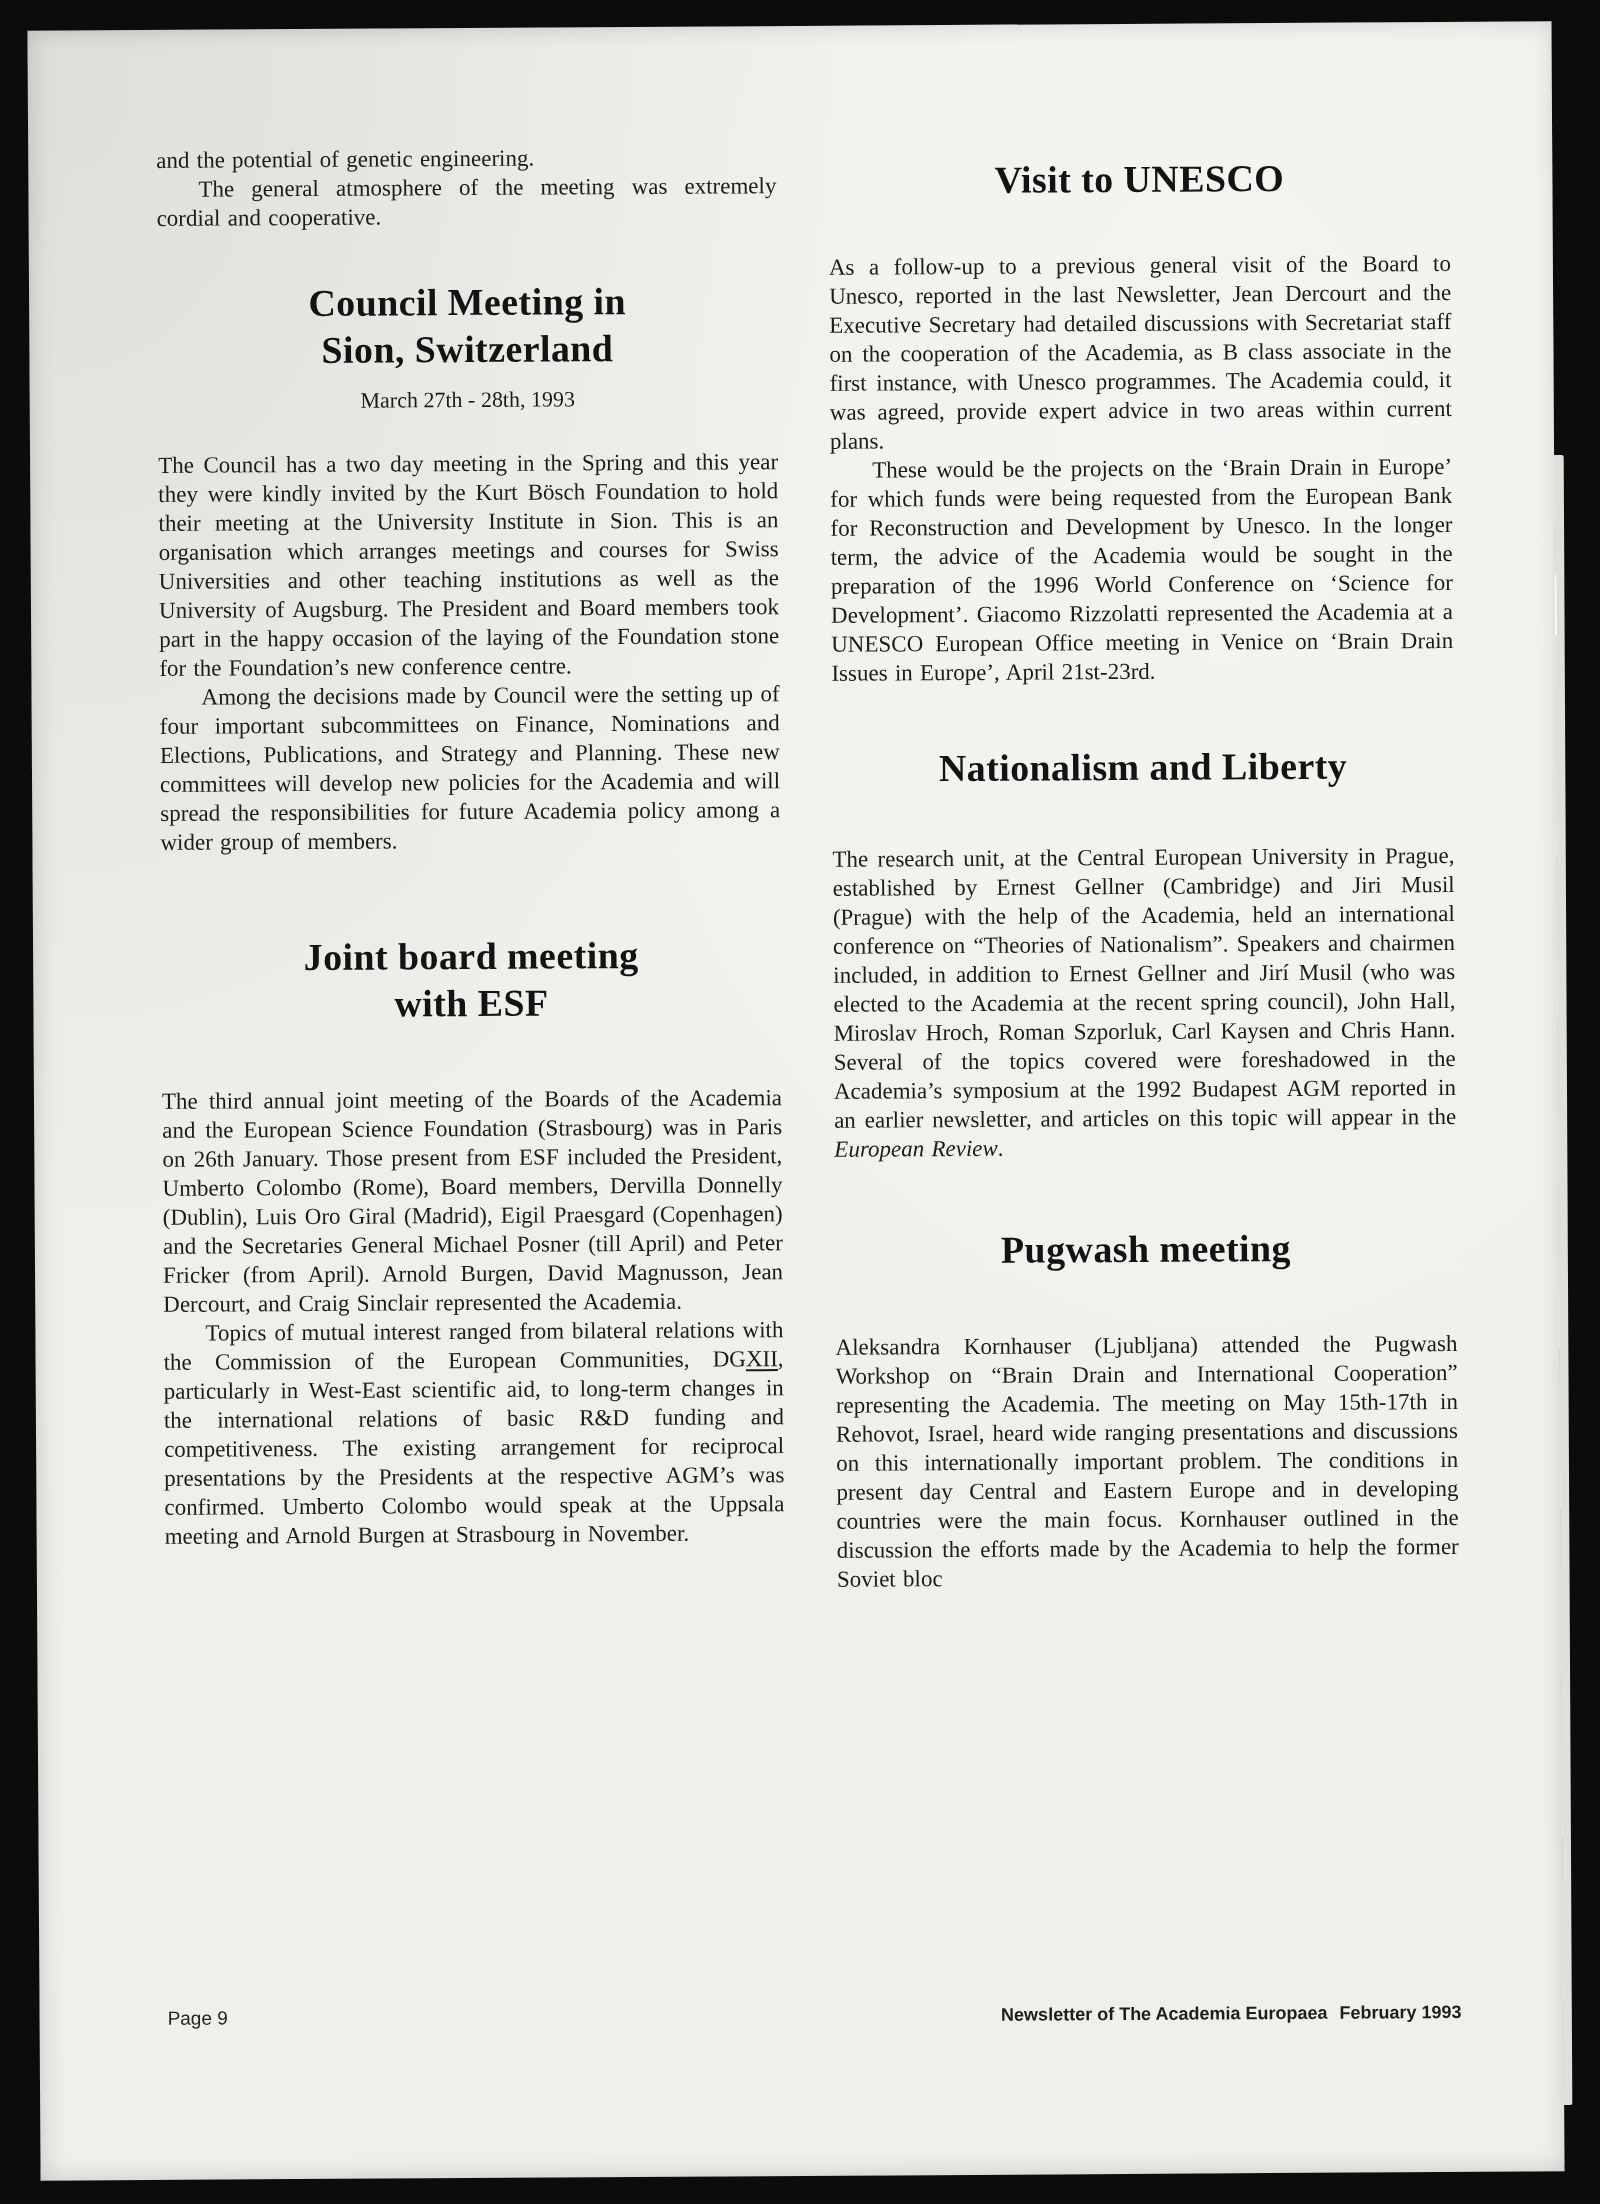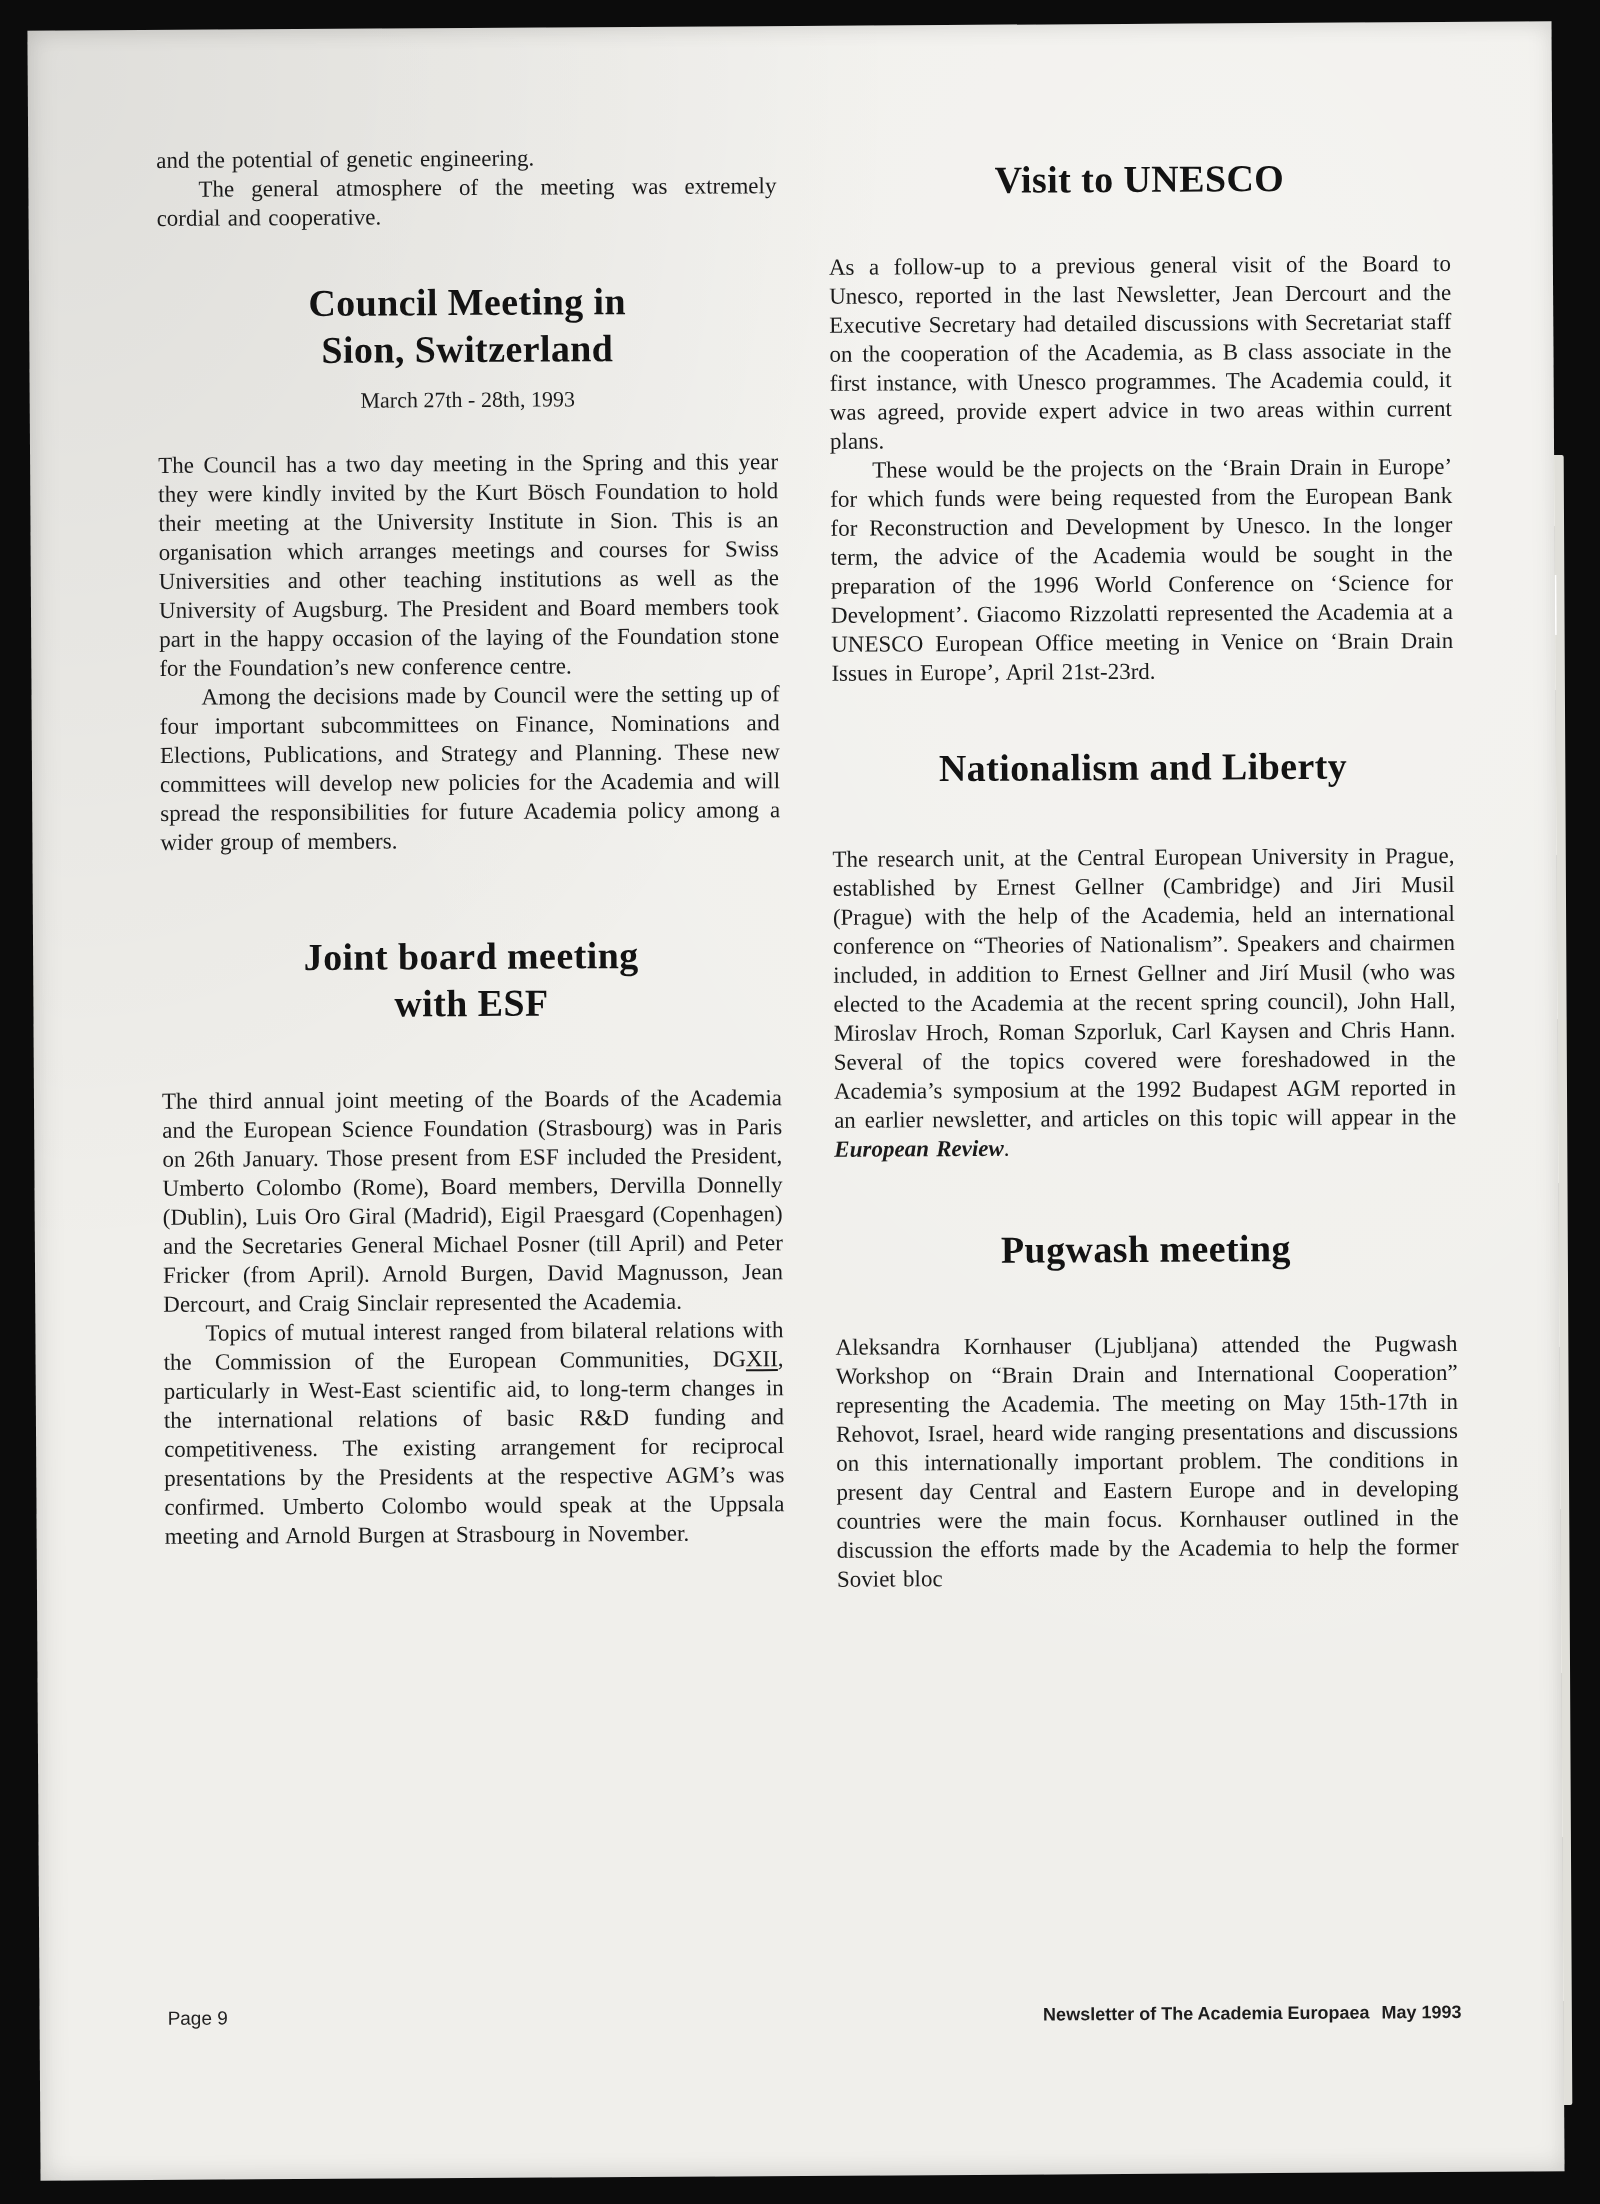--- a/index.html
+++ b/index.html
@@ -33,21 +33,21 @@
   }
   .col { position:absolute; top:116px; color:#1b1b1b; }
   .col.left  { left:128px; width:620px; }
   .col.right { left:800px; width:622px; }
   .bp {
     font-size:23px; line-height:29px; text-align:justify;
     word-spacing:1.5px; color:#1b1b1b;
   }
   .ind { text-indent:42px; }
   .ul { text-decoration:underline; text-underline-offset:3px; }
-  .it { font-style:italic;font-weight:bold; }
+  .it { font-style:italic; }
   .heading {
     font-family:"Liberation Serif", serif;
     font-weight:700; font-size:38px; line-height:47px;
     text-align:center; color:#131313; letter-spacing:0.4px;
   }
   .hl { display:block; }
   .subtitle { margin-top:14px; text-align:center; font-size:22px; color:#1b1b1b; }
   .mt-council { margin-top:48px; }
   .mt-body { margin-top:36px; }
   .mt-esf { margin-top:78px; }
@@ -104,16 +104,16 @@
 
     <h2 class="heading mt-nat">Nationalism and Liberty</h2>
     <p class="bp mt-nat-body"><span>The research unit, at the Central European University in Prague, established by Ernest Gellner (Cambridge) and Jiri Musil (Prague) with the help of the Academia, held an international conference on “Theories of Nationalism”. Speakers and chairmen included, in addition to Ernest Gellner and Jirí Musil (who was elected to the Academia at the recent spring council), John Hall, Miroslav Hroch, Roman Szporluk, Carl Kaysen and Chris Hann. Several of the topics covered were foreshadowed in the Academia’s symposium at the 1992 Budapest AGM reported in an earlier newsletter, and articles on this topic will appear in the </span><span class="it">European Review</span><span>.</span></p>
 
     <h2 class="heading mt-pug">Pugwash meeting</h2>
     <p class="bp mt-pug-body">Aleksandra Kornhauser (Ljubljana) attended the Pugwash Workshop on “Brain Drain and International Cooperation” representing the Academia. The meeting on May 15th-17th in Rehovot, Israel, heard wide ranging presentations and discussions on this internationally important problem. The conditions in present day Central and Eastern Europe and in developing countries were the main focus. Kornhauser outlined in the discussion the efforts made by the Academia to help the former Soviet bloc</p>
   </div>
 
   <div class="footer-left">Page 9</div>
   <div class="footer-right">
-    <span>Newsletter of The Academia Europaea</span><span class="date">May 1993</span>
+    <span>Newsletter of The Academia Europaea</span><span class="date">February 1993</span>
   </div>
 
 </div>
 
 </body></html>

